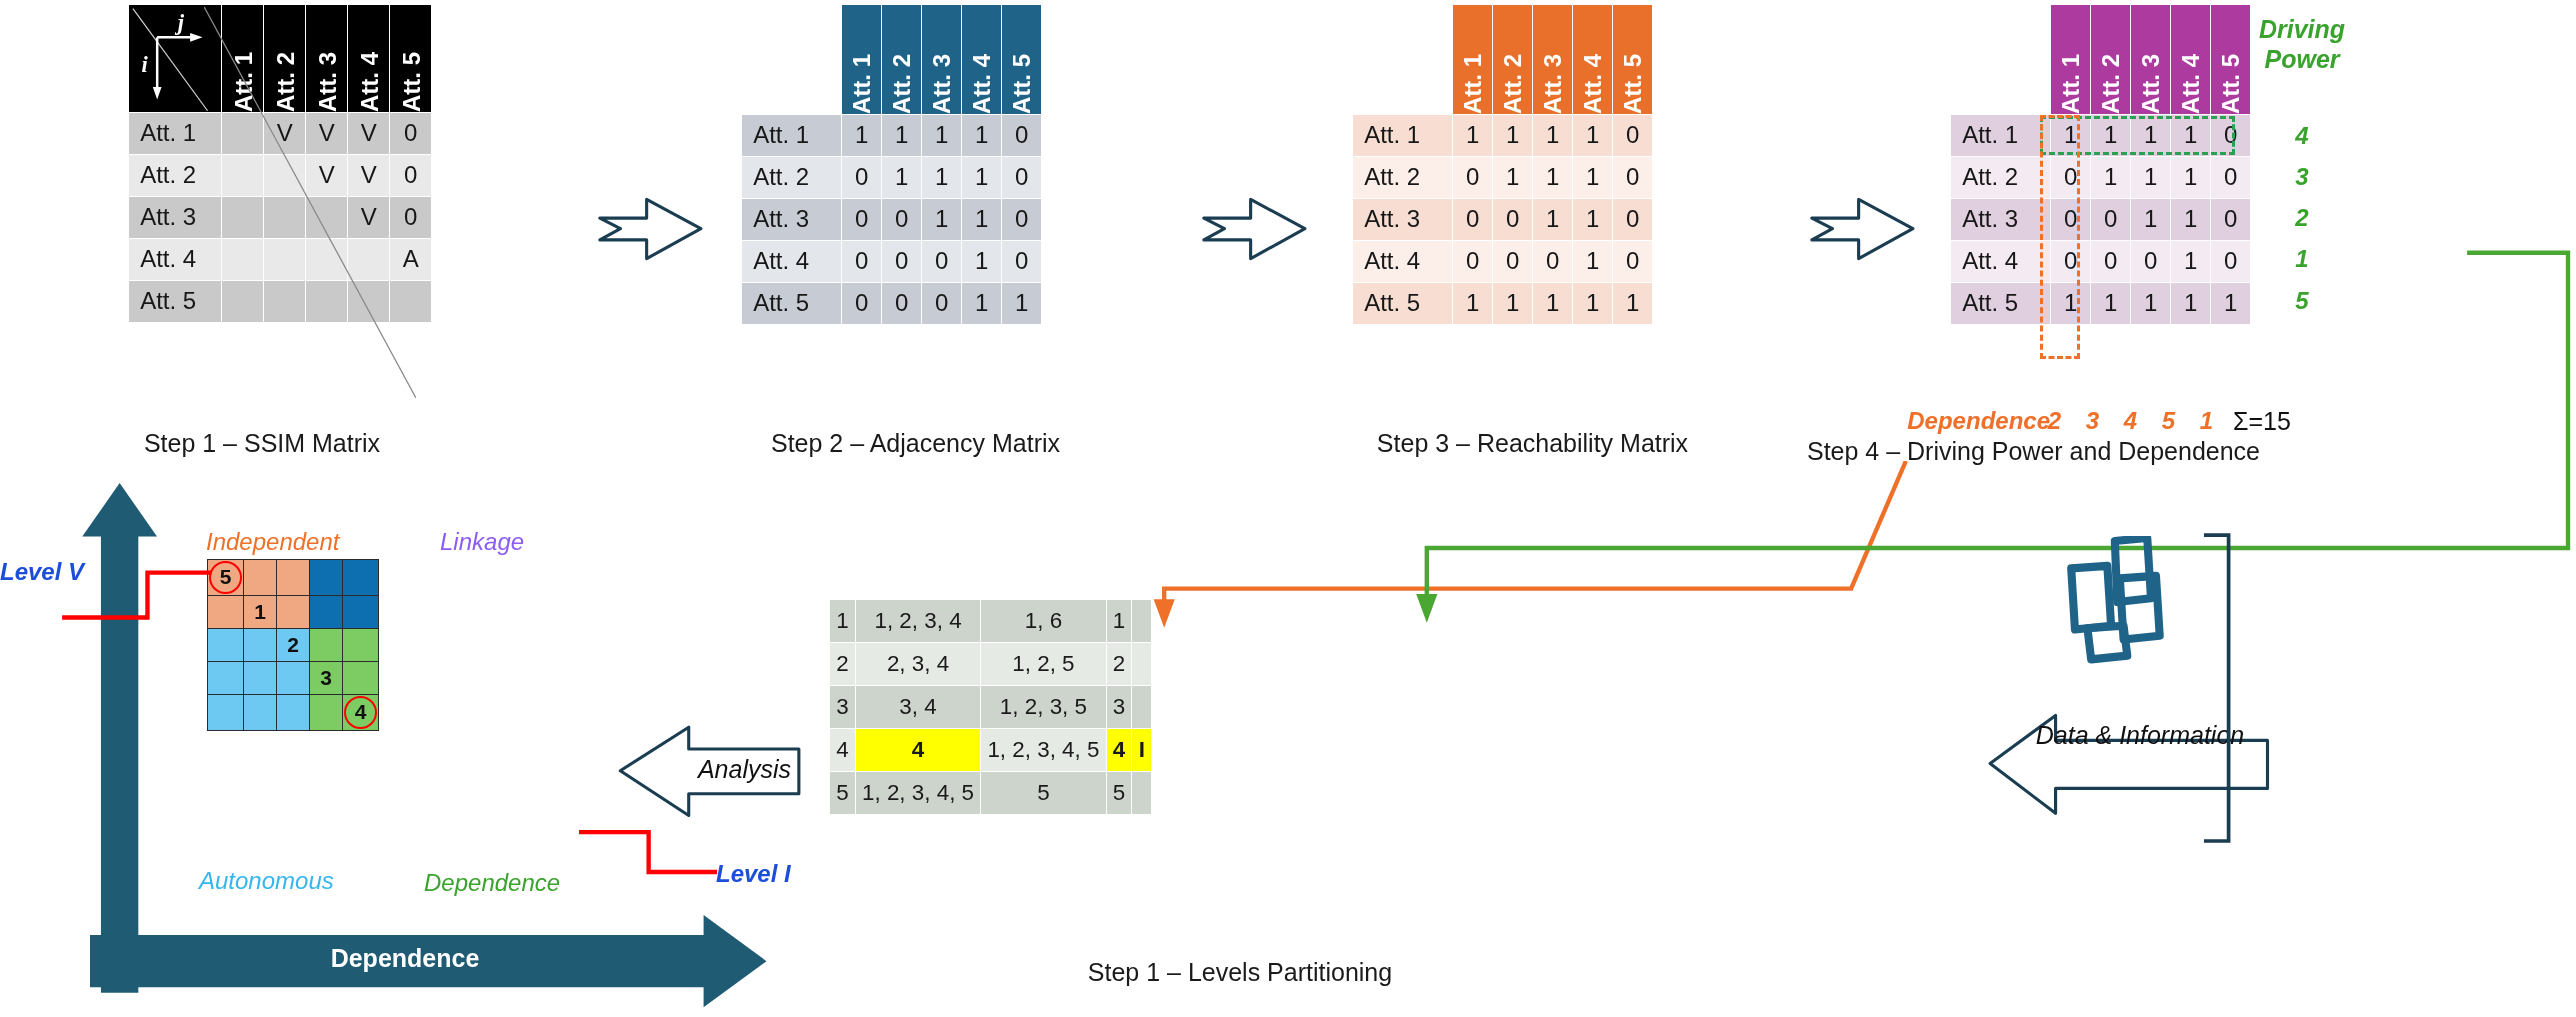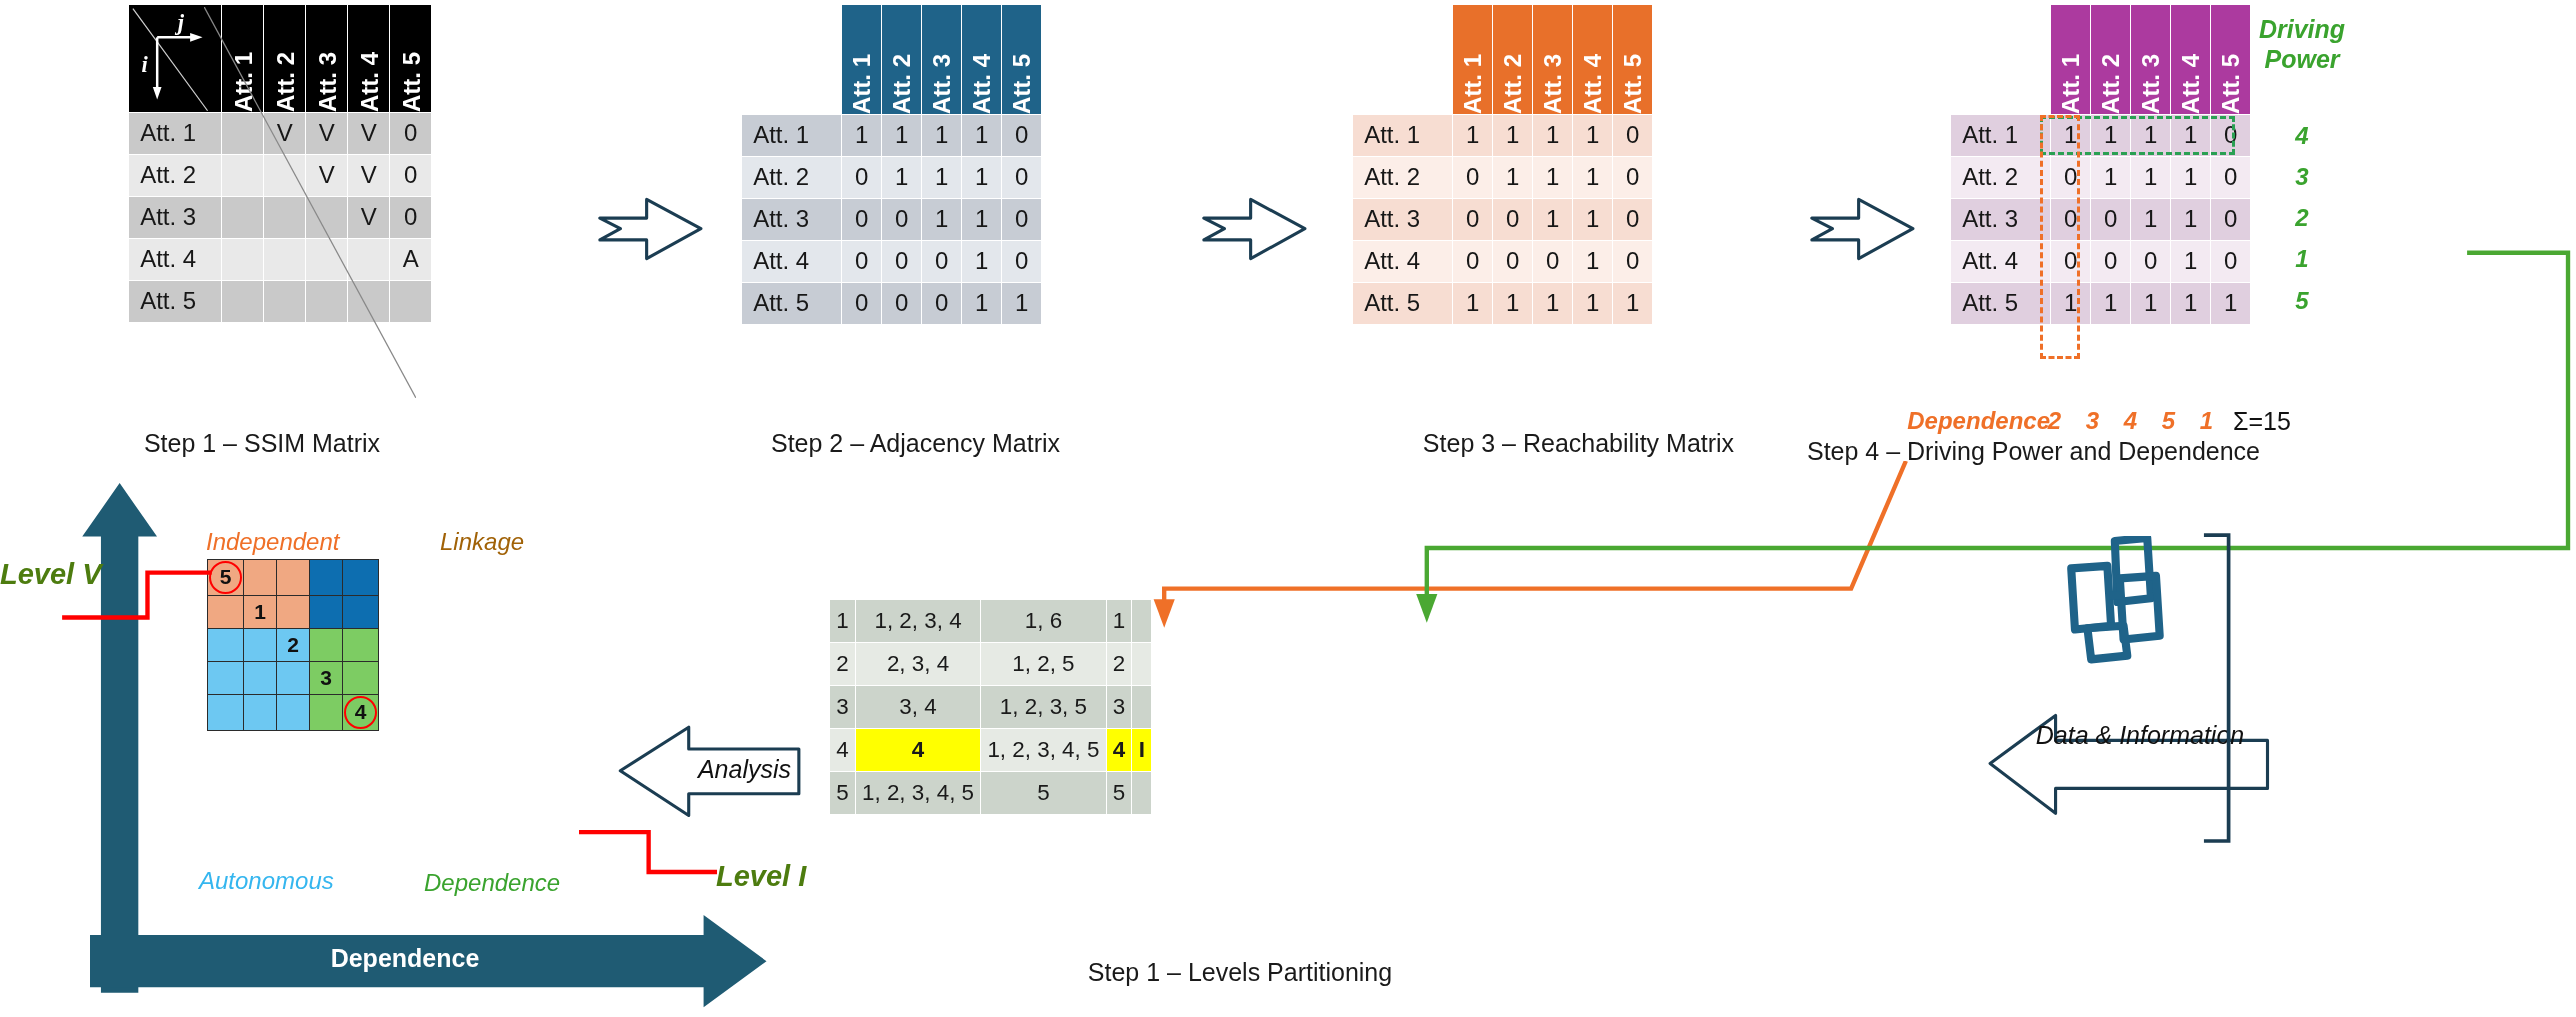--- a/index.html
+++ b/index.html
@@ -69,24 +69,24 @@
   #micmac td{width:30px;height:30px;border:1.2px solid #2b2b2b;position:relative;
              text-align:center;font-size:21px;font-weight:bold;color:#111;}
   .q-ind{background:#f0a882;}
   .q-lnk{background:#0d6eb0;}
   .q-aut{background:#6dc8f2;}
   .q-dep{background:#7dcc63;}
   .ring{display:inline-block;border:2.5px solid #ff0000;border-radius:50%;
         width:29px;height:29px;line-height:27px;}
 
   .lbl-ind{color:#ef7028;font-style:italic;font-size:24px;}
-  .lbl-lnk{color:#a16207;font-style:italic;font-size:24px;}
+  .lbl-lnk{color:#8b5cf6;font-style:italic;font-size:24px;}
   .lbl-aut{color:#35b6ef;font-style:italic;font-size:24px;}
   .lbl-dep{color:#3aa32e;font-style:italic;font-size:24px;}
-  .lvl-red{color:#4d7c0f;font-style:italic;font-weight:bold;font-size:29px;white-space:nowrap;}
+  .lvl-red{color:#1d4ed8;font-style:italic;font-weight:bold;font-size:24px;white-space:nowrap;}
 
   .axis-txt{color:#ffffff;font-size:25px;font-weight:bold;}
   .arrowlbl{font-style:italic;font-size:25px;color:#111;}
 </style>
 </head>
 <body>
 
 <div class="abs" style="left:128px;top:3.7px;">
   <table id="ssim" class="mx">
     <tbody>
@@ -267,21 +267,21 @@
       <td class="rowhead">Att. 5</td>
       <td>1</td>
       <td>1</td>
       <td>1</td>
       <td>1</td>
       <td>1</td>
     </tr>
   </tbody>
     </table>
 </div>
-<div class="abs caption" style="left:1354px;top:429px;width:449px;">Step 3 – Reachability Matrix</div>
+<div class="abs caption" style="left:1308px;top:429px;width:449px;">Step 3 – Reachability Matrix</div>
 
 <svg class="abs" style="left:1810px;top:193px;" width="106" height="72" viewBox="0 0 170 115">
   <polygon points="3,40 78,40 78,10 165,57 78,105 78,75 3,75 36,57" fill="#ffffff" stroke="#1b3d52" stroke-width="5" stroke-linejoin="round"></polygon>
 </svg>
 
 <div class="abs" style="left:1950px;top:3.7px;">
   <table id="dpd" class="mx">
     <tbody>
         <tr>
       <td class="blank" style="width:87px;height:107px;"></td>

